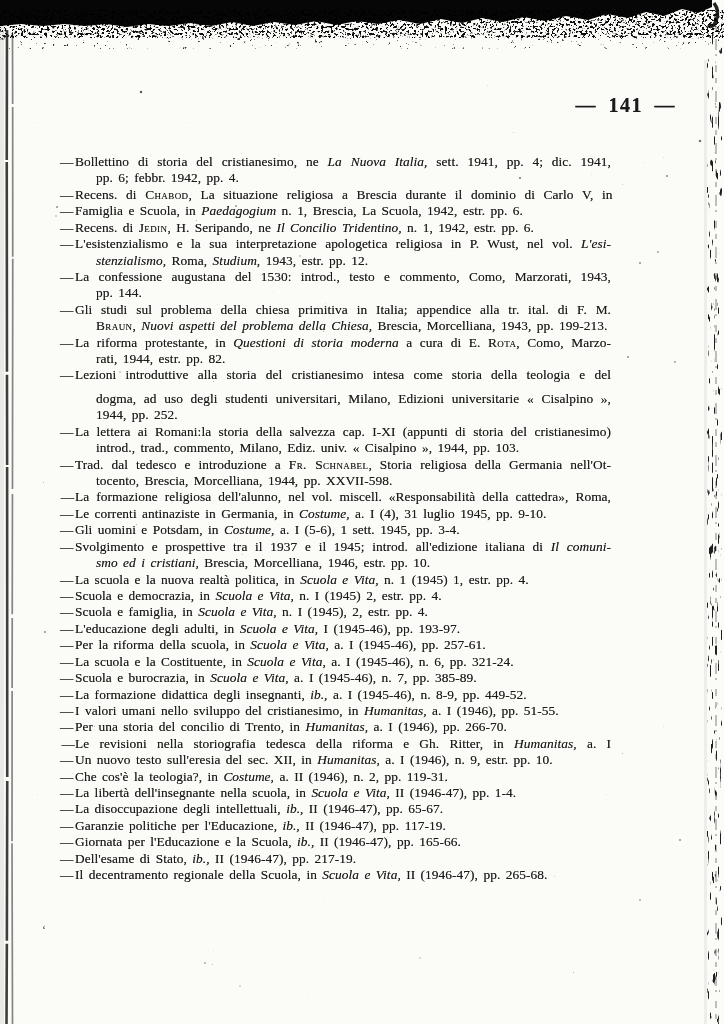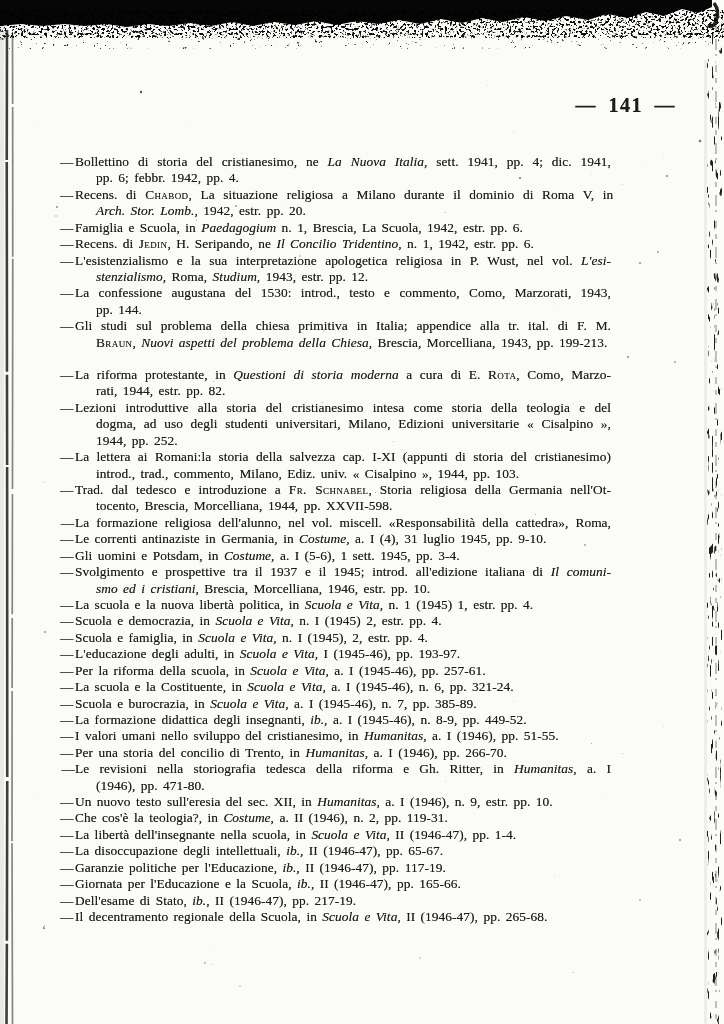--- a/index.html
+++ b/index.html
@@ -100,48 +100,47 @@
   </svg>
 
   <div class="pagenum">— 141 —</div>
 
   <div class="textblock" id="bib-list">
       <div class="entry">
         <div class="line just" style="word-spacing: 5.47545px;"><span class="dash">—</span><span>Bollettino di storia del cristianesimo, ne </span><span class="it">La Nuova Italia,</span><span> sett. 1941, pp. 4; dic. 1941,</span></div>
         <div class="line cont"><span>pp. 6; febbr. 1942, pp. 4.</span></div>
       </div>
       <div class="entry">
-        <div class="line just" style="word-spacing: 5.21652px;"><span class="dash">—</span><span>Recens. di </span><span class="sc">Chabod</span><span>, La situazione religiosa a Milano durante il dominio di Roma V, in</span></div>
-        <div class="line cont"><span class="it">Arch. Stor. Lomb.,</span><span> 1942, estr. pp. 20.</span></div>
+        <div class="line just" style="word-spacing: 5.21652px;"><span class="dash">—</span><span>Recens. di </span><span class="sc">Chabod</span><span>, La situazione religiosa a Brescia durante il dominio di Carlo V, in</span></div>
       </div>
       <div class="entry">
         <div class="line"><span class="dash">—</span><span>Famiglia e Scuola, in </span><span class="it">Paedagogium</span><span> n. 1, Brescia, La Scuola, 1942, estr. pp. 6.</span></div>
       </div>
       <div class="entry">
         <div class="line"><span class="dash">—</span><span>Recens. di </span><span class="sc">Jedin</span><span>, H. Seripando, ne </span><span class="it">Il Concilio Tridentino,</span><span> n. 1, 1942, estr. pp. 6.</span></div>
       </div>
       <div class="entry">
         <div class="line just" style="word-spacing: 5.01693px;"><span class="dash">—</span><span>L'esistenzialismo e la sua interpretazione apologetica religiosa in P. Wust, nel vol. </span><span class="it">L'esi-</span></div>
         <div class="line cont"><span class="it">stenzialismo,</span><span> Roma, </span><span class="it">Studium,</span><span> 1943, estr. pp. 12.</span></div>
       </div>
       <div class="entry">
         <div class="line just" style="word-spacing: 5.91761px;"><span class="dash">—</span><span>La confessione augustana del 1530: introd., testo e commento, Como, Marzorati, 1943,</span></div>
         <div class="line cont"><span>pp. 144.</span></div>
       </div>
       <div class="entry">
         <div class="line just" style="word-spacing: 5.43229px;"><span class="dash">—</span><span>Gli studi sul problema della chiesa primitiva in Italia; appendice alla tr. ital. di F. M.</span></div>
         <div class="line cont"><span class="sc">Braun</span><span>, </span><span class="it">Nuovi aspetti del problema della Chiesa,</span><span> Brescia, Morcelliana, 1943, pp. 199-213.</span></div>
       </div>
       <div class="entry">
-        <div class="line just" style="word-spacing: 4.19866px; margin-top: 16px;"><span class="dash">—</span><span>La riforma protestante, in </span><span class="it">Questioni di storia moderna</span><span> a cura di E. </span><span class="sc">Rota</span><span>, Como, Marzo-</span></div>
+        <div class="line just" style="word-spacing: 4.19866px;"><span class="dash">—</span><span>La riforma protestante, in </span><span class="it">Questioni di storia moderna</span><span> a cura di E. </span><span class="sc">Rota</span><span>, Como, Marzo-</span></div>
         <div class="line cont"><span>rati, 1944, estr. pp. 82.</span></div>
       </div>
       <div class="entry">
         <div class="line just" style="word-spacing: 5.80599px;"><span class="dash">—</span><span>Lezioni introduttive alla storia del cristianesimo intesa come storia della teologia e del</span></div>
-        <div class="line cont just" style="word-spacing: 4.2571px;"><span>dogma, ad uso degli studenti universitari, Milano, Edizioni universitarie « Cisalpino »,</span></div>
+        <div class="line cont just" style="word-spacing: 4.2571px; margin-top: 7px;"><span>dogma, ad uso degli studenti universitari, Milano, Edizioni universitarie « Cisalpino »,</span></div>
         <div class="line cont"><span>1944, pp. 252.</span></div>
       </div>
       <div class="entry">
         <div class="line just" style="word-spacing: 3.97716px;"><span class="dash">—</span><span>La lettera ai Romani:la storia della salvezza cap. I-XI (appunti di storia del cristianesimo)</span></div>
         <div class="line cont"><span>introd., trad., commento, Milano, Ediz. univ. « Cisalpino », 1944, pp. 103.</span></div>
       </div>
       <div class="entry">
         <div class="line just" style="word-spacing: 4.63151px;"><span class="dash">—</span><span>Trad. dal tedesco e introduzione a </span><span class="sc">Fr. Schnabel</span><span>, Storia religiosa della Germania nell'Ot-</span></div>
         <div class="line cont"><span>tocento, Brescia, Morcelliana, 1944, pp. XXVII-598.</span></div>
       </div>
@@ -152,21 +151,21 @@
         <div class="line"><span class="dash">—</span><span>Le correnti antinaziste in Germania, in </span><span class="it">Costume,</span><span> a. I (4), 31 luglio 1945, pp. 9-10.</span></div>
       </div>
       <div class="entry">
         <div class="line"><span class="dash">—</span><span>Gli uomini e Potsdam, in </span><span class="it">Costume,</span><span> a. I (5-6), 1 sett. 1945, pp. 3-4.</span></div>
       </div>
       <div class="entry">
         <div class="line just" style="word-spacing: 4.28906px;"><span class="dash">—</span><span>Svolgimento e prospettive tra il 1937 e il 1945; introd. all'edizione italiana di </span><span class="it">Il comuni-</span></div>
         <div class="line cont"><span class="it">smo ed i cristiani,</span><span> Brescia, Morcelliana, 1946, estr. pp. 10.</span></div>
       </div>
       <div class="entry">
-        <div class="line"><span class="dash">—</span><span>La scuola e la nuova libertà politica, in </span><span class="it">Scuola e Vita,</span><span> n. 1 (1945) 1, estr. pp. 4.</span></div>
+        <div class="line"><span class="dash">—</span><span>La scuola e la nuova realtà politica, in </span><span class="it">Scuola e Vita,</span><span> n. 1 (1945) 1, estr. pp. 4.</span></div>
       </div>
       <div class="entry">
         <div class="line"><span class="dash">—</span><span>Scuola e democrazia, in </span><span class="it">Scuola e Vita,</span><span> n. I (1945) 2, estr. pp. 4.</span></div>
       </div>
       <div class="entry">
         <div class="line"><span class="dash">—</span><span>Scuola e famiglia, in </span><span class="it">Scuola e Vita,</span><span> n. I (1945), 2, estr. pp. 4.</span></div>
       </div>
       <div class="entry">
         <div class="line"><span class="dash">—</span><span>L'educazione degli adulti, in </span><span class="it">Scuola e Vita,</span><span> I (1945-46), pp. 193-97.</span></div>
       </div>
@@ -183,21 +182,20 @@
         <div class="line"><span class="dash">—</span><span>La formazione didattica degli insegnanti, </span><span class="it">ib.,</span><span> a. I (1945-46), n. 8-9, pp. 449-52.</span></div>
       </div>
       <div class="entry">
         <div class="line"><span class="dash">—</span><span>I valori umani nello sviluppo del cristianesimo, in </span><span class="it">Humanitas,</span><span> a. I (1946), pp. 51-55.</span></div>
       </div>
       <div class="entry">
         <div class="line"><span class="dash">—</span><span>Per una storia del concilio di Trento, in </span><span class="it">Humanitas,</span><span> a. I (1946), pp. 266-70.</span></div>
       </div>
       <div class="entry">
         <div class="line just" style="word-spacing: 6.81611px; text-align: right;"><span class="dash">—</span><span>Le revisioni nella storiografia tedesca della riforma e Gh. Ritter, in </span><span class="it">Humanitas,</span><span> a. I</span></div>
-        <div class="line cont"><span>(1946), pp. 471-80.</span></div>
       </div>
       <div class="entry">
         <div class="line"><span class="dash">—</span><span>Un nuovo testo sull'eresia del sec. XII, in </span><span class="it">Humanitas,</span><span> a. I (1946), n. 9, estr. pp. 10.</span></div>
       </div>
       <div class="entry">
         <div class="line"><span class="dash">—</span><span>Che cos'è la teologia?, in </span><span class="it">Costume,</span><span> a. II (1946), n. 2, pp. 119-31.</span></div>
       </div>
       <div class="entry">
         <div class="line"><span class="dash">—</span><span>La libertà dell'insegnante nella scuola, in </span><span class="it">Scuola e Vita,</span><span> II (1946-47), pp. 1-4.</span></div>
       </div>

